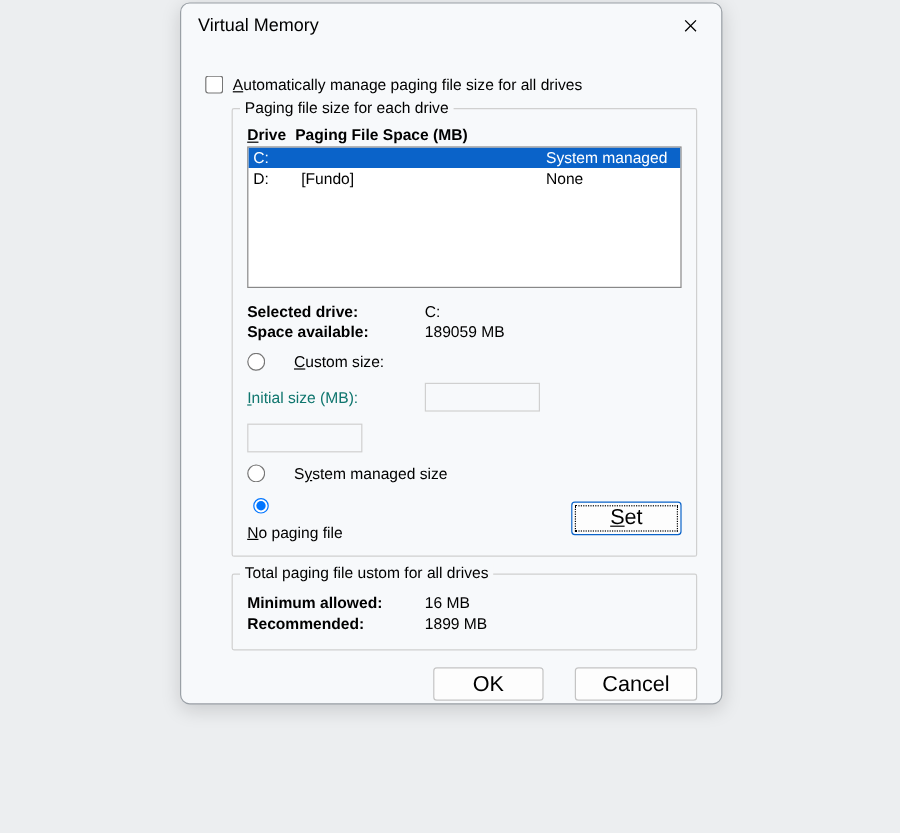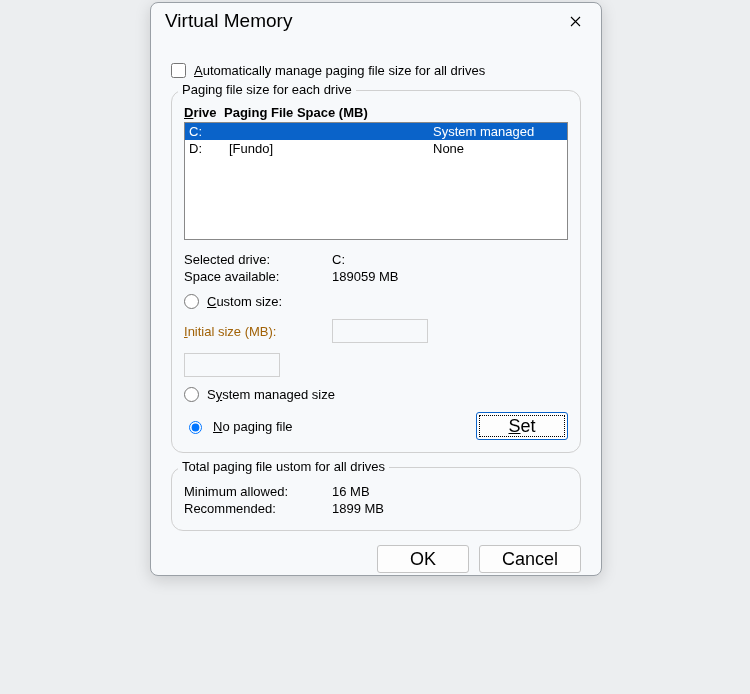--- a/index.html
+++ b/index.html
@@ -23,21 +23,21 @@
     border: 1px solid #9aa0a6;
     border-radius: 8px;
     box-shadow: 0 4px 16px rgba(0,0,0,0.15);
     overflow: hidden;
   }
   .titlebar {
     display: flex;
     align-items: center;
     justify-content: space-between;
     padding: 6px 12px 6px 14px;
-    font-size: 19px;
+    font-size: 15px;
   }
   .close-btn {
     width: 28px;
     height: 24px;
     display: flex;
     align-items: center;
     justify-content: center;
     cursor: pointer;
     font-size: 14px;
     font-weight: 400;
@@ -53,24 +53,25 @@
     gap: 8px;
     margin: 20px 0 12px 0;
   }
   .check-row input[type="checkbox"] {
     width: 15px;
     height: 15px;
     margin: 0;
   }
   .group {
     border: 1px solid #d0d0d0;
-    border-radius: 12px;
+    border-radius: 2px;
     padding: 10px 12px 12px 12px;
     margin-bottom: 14px;
     position: relative;
+    margin-left: 22px;
   }
   .group-legend {
     position: absolute;
     top: -9px;
     left: 6px;
     background: #f7f9fb;
     padding: 0 4px;
     font-size: 13px;
   }
   .drive-header {
@@ -99,60 +100,61 @@
   .dr-drive { flex: 0 0 40px; }
   .dr-vol { flex: 0 0 204px; }
   .dr-pfs { flex: 1; }
   .info-table {
     margin-top: 12px;
   }
   .info-row {
     display: flex;
     margin-bottom: 2px;
   }
-  .info-label { flex: 0 0 148px; }
+  .info-label { flex: 0 0 148px; font-weight: bold; }
   .info-value { flex: 1; }
   .radio-row {
     display: flex;
     align-items: flex-start;
-    gap: 8px;
+    gap: 24px;
     margin-top: 10px;
   }
   .radio-row input[type="radio"] {
     width: 15px; height: 15px; margin: 0;
     accent-color: #0a63c9;
   }
   .size-row {
     display: flex;
     align-items: center;
     margin-top: 10px;
   }
   .size-label {
     flex: 0 0 148px;
-    color: #a16207;
+    color: #0f766e;
   }
   .size-input {
     width: 96px;
     height: 24px;
     border: 1px solid #d0d0d0;
     background: #f7f9fb;
     padding: 2px 4px;
     font-family: inherit;
     font-size: 13px;
   }
   .set-row {
     display: flex;
     align-items: center;
     justify-content: space-between;
     margin-top: 10px;
   }
   .radio-inline {
     display: flex;
-    align-items: center;
+    align-items: flex-start;
     gap: 8px;
+    flex-direction: column;
   }
   .btn {
     border: 1px solid #c4c4c4;
     background: #fdfdfd;
     border-radius: 3px;
     height: 28px;
     padding: 0 22px;
     font-family: inherit;
     font-size: 18px;
     cursor: pointer;
@@ -162,21 +164,21 @@
     border: 1px solid #0a63c9;
     outline: 1px dotted #000;
     outline-offset: -4px;
   }
   .totals-table {
     margin-top: 6px;
   }
   .dialog-buttons {
     display: flex;
     justify-content: flex-end;
-    gap: 10px;
+    gap: 26px;
   }
   .u { text-decoration: underline; }
   label { cursor: default; }
 </style>
 </head>
 <body>
 
 <div class="dialog">
   <div class="titlebar">
     <span>Virtual Memory</span>

